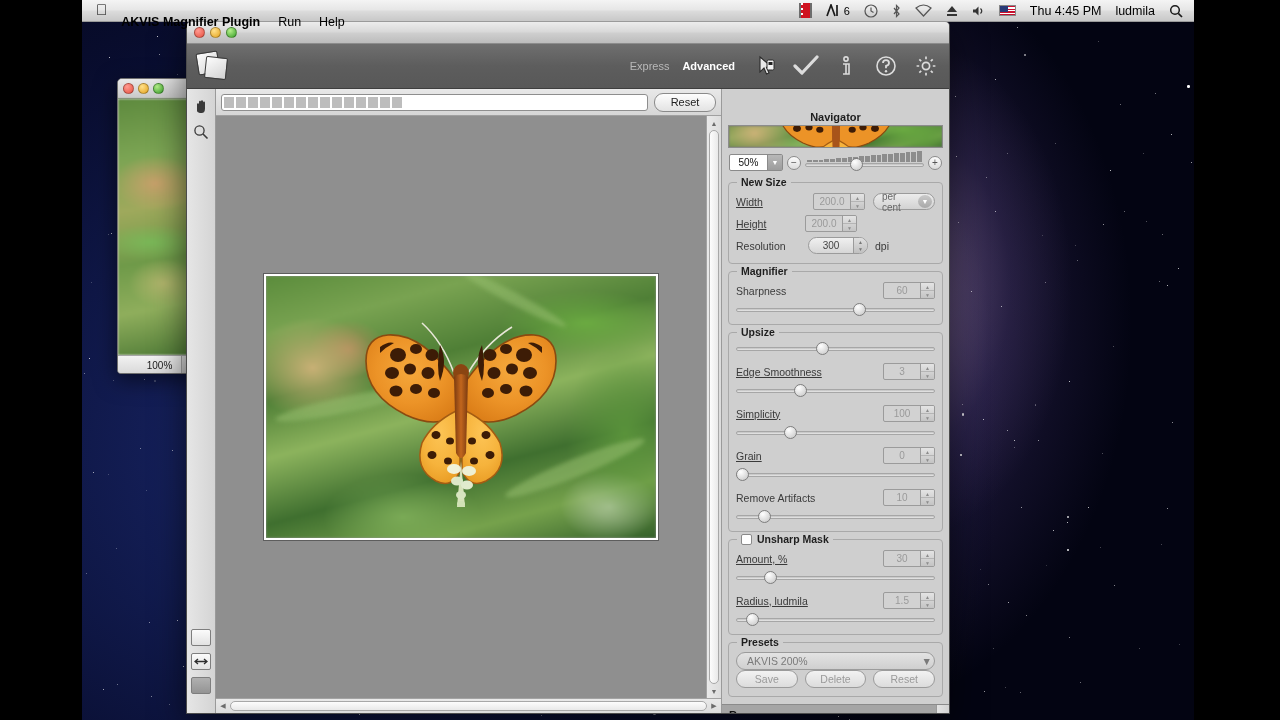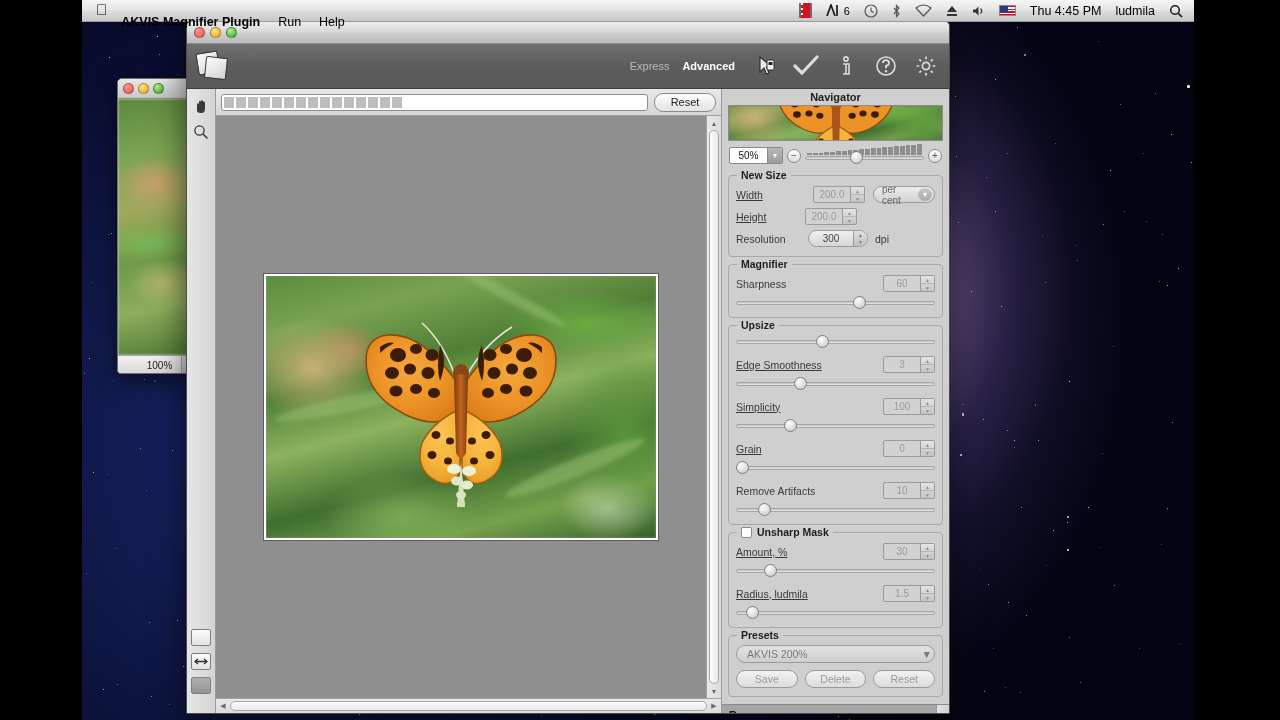--- a/index.html
+++ b/index.html
@@ -165,21 +165,21 @@
   .sb-v { width: 15px; background: linear-gradient(to right,#e9e9e9,#dcdcdc); border-left: 1px solid #a3a3a3; position: relative; }
   .sb-h { height: 15px; background: linear-gradient(to bottom,#e9e9e9,#dcdcdc); border-top: 1px solid #a3a3a3; position: relative; }
   .sb-thumb-v { position: absolute; left: 2px; right: 2px; top: 14px; bottom: 14px; border-radius: 6px;
     background: linear-gradient(to right,#fdfdfd,#e9e9e9); border: 1px solid #a8a8a8; }
   .sb-thumb-h { position: absolute; top: 2px; bottom: 2px; left: 14px; right: 14px; border-radius: 6px;
     background: linear-gradient(to bottom,#fdfdfd,#e9e9e9); border: 1px solid #a8a8a8; }
   .sb-arrow { position: absolute; display: flex; align-items: center; justify-content: center; font-size: 7px; color: #6b6b6b; }
 
   
   #right-panel { width: 228px; background: #cfcfcf; border-left: 1px solid #9a9a9a; display: flex; flex-direction: column; }
-  #nav-title { text-align: center; font-size: 11px; font-weight: bold; color: #1e1e1e; padding: 2px 0 2px; }
+  #nav-title { text-align: center; font-size: 11px; font-weight: bold; color: #1e1e1e; padding: 2px 0 2px; margin-top: 20px; }
   #nav-box { margin: 0 6px; height: 140px; border: 1px solid #8c8c8c; background: #777; position: relative; overflow: hidden; }
   #nav-photo { position: absolute; inset: 0; }
   #zoom-row { display: flex; align-items: center; gap: 4px; padding: 6px 7px 4px 7px; }
   #zoom-combo { width: 54px; height: 17px; border: 1px solid #8a8a8a; background: #fff; border-radius: 2px;
     display: flex; align-items: center; font-size: 10px; color: #111; }
   #zoom-combo .zv { flex: 1; text-align: center; }
   #zoom-combo .zarrow { width: 15px; height: 100%; background: linear-gradient(to bottom,#b8b8b8,#9c9c9c);
     border-left: 1px solid #8a8a8a; display: flex; align-items: center; justify-content: center; color: #fff; font-size: 7px; }
   .rndbtn { width: 14px; height: 14px; border-radius: 50%; border: 1px solid #8b8b8b;
     background: linear-gradient(to bottom,#fcfcfc,#dcdcdc); display: flex; align-items: center; justify-content: center;
@@ -221,21 +221,21 @@
   .round-stepper .rbtns i { flex: 1; display: flex; align-items: center; justify-content: center; font-size: 5px; color: #777; font-style: normal; }
 
   .slider { position: relative; height: 13px; margin: 0 0 7px 0; }
   .sl-track { position: absolute; left: 0; right: 0; top: 5px; height: 4px; border-radius: 2px;
     background: linear-gradient(to bottom,#bfbfbf,#eaeaea); border: 1px solid #a6a6a6; }
   .sl-knob { position: absolute; top: 0; width: 13px; height: 13px; border-radius: 50%;
     background: radial-gradient(circle at 35% 28%, #ffffff, #c4c4c4); border: 1px solid #7e7e7e; }
 
   #presets-combo { height: 18px; border: 1px solid #9b9b9b; border-radius: 9px;
     background: linear-gradient(to bottom,#e3e3e3,#cfcfcf); display: flex; align-items: center; padding: 0 2px 0 10px;
-    font-size: 10.5px; color: #7a7a7a; margin-bottom: 7px; }
+    font-size: 10.5px; color: #7a7a7a; }
   #presets-combo .pv { flex: 1; }
   #preset-btns { display: flex; gap: 7px; }
   .pbtn { flex: 1; height: 18px; border: 1px solid #9b9b9b; border-radius: 9px;
     background: linear-gradient(to bottom,#f2f2f2,#dcdcdc); font-size: 10.5px; color: #9a9a9a;
     display: flex; align-items: center; justify-content: center; }
 
   #hints { margin: 7px 0 0 0; flex: 1; background: #a5a5a5; border-top: 1px solid #8b8b8b; position: relative; padding: 4px 7px; overflow: hidden; }
   #hints .h-title { font-size: 11px; font-weight: bold; color: #111; margin-bottom: 11px; }
   #hints-sb { position: absolute; right: 0; top: 0; bottom: 0; width: 13px;
     background: linear-gradient(to right,#e3e3e3,#d2d2d2); border-left: 1px solid #9a9a9a; }

